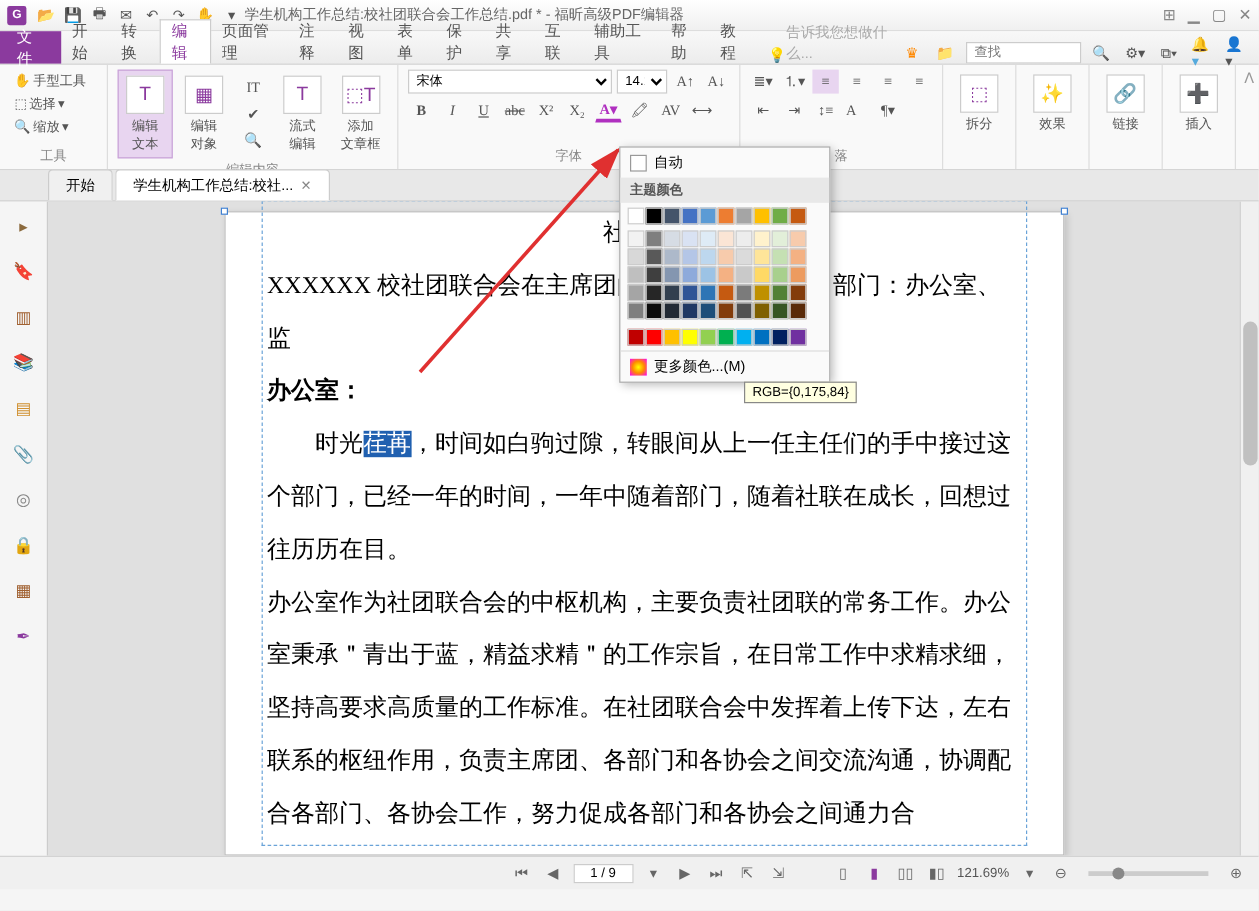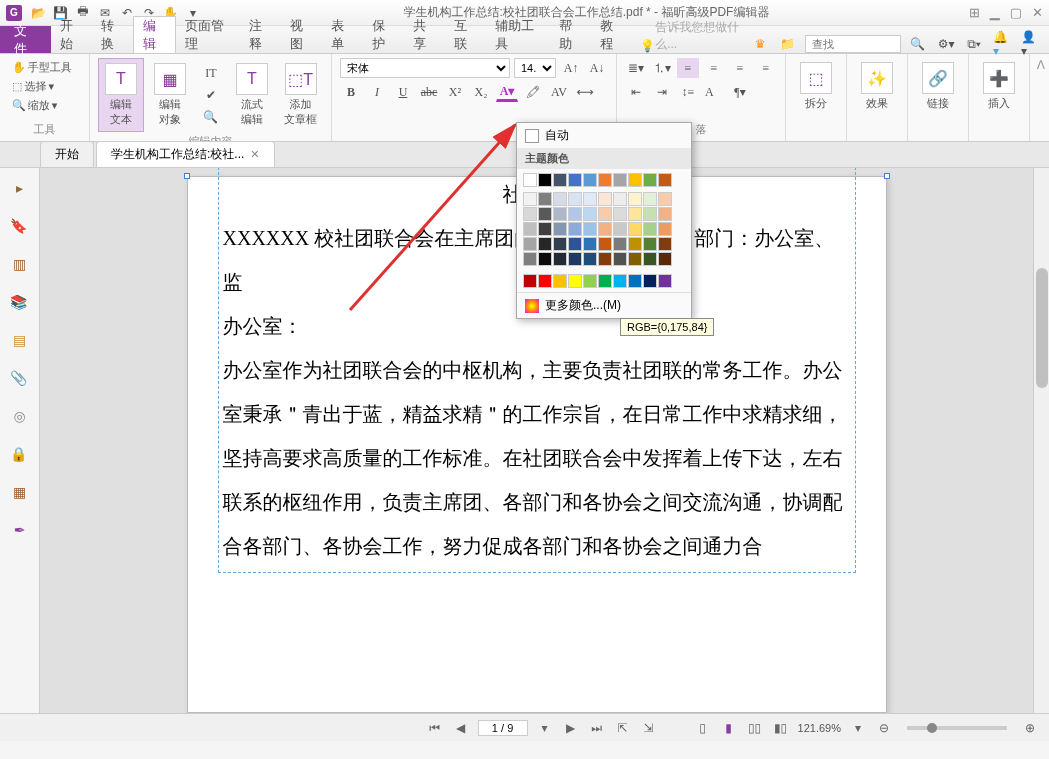--- a/index.html
+++ b/index.html
@@ -1,20 +1,20 @@
 <!DOCTYPE html>
 <html><head>
 <meta charset="utf-8">
 <style>
 *{box-sizing:border-box;margin:0;padding:0}
 body{font-family:"Microsoft YaHei","SimSun",sans-serif;font-size:12px;background:#f5f5f5;width:1049px;height:759px;overflow:hidden;position:relative}
 .titlebar{height:26px;background:linear-gradient(#fff,#f0f0f0);display:flex;align-items:center;padding:0 6px;border-bottom:1px solid #ddd}
 .tb-icon{width:16px;height:16px;background:#8b3a9e;border-radius:2px;display:flex;align-items:center;justify-content:center;color:#fff;font-size:10px;font-weight:bold;margin-right:6px}
 .tb-btn{width:18px;height:18px;margin:0 2px;display:flex;align-items:center;justify-content:center;color:#555;cursor:pointer}
-.tb-title{flex:1;text-align:center;color:#666;font-size:12px}
+.tb-title{flex:1;text-align:left;color:#666;font-size:12px}
 .tb-win{display:flex;gap:10px;color:#888}
 .tb-win span{cursor:pointer;font-size:13px}
 .menubar{height:28px;background:linear-gradient(#f8f8f8,#ececec);display:flex;align-items:flex-end;border-bottom:1px solid #ccc}
 .menu-file{background:#8b3a9e;color:#fff;padding:0 14px;height:100%;display:flex;align-items:center;font-size:13px}
 .menu-item{padding:0 9px;color:#555;cursor:pointer;font-size:13px}
 .menu-item.active{background:#fff;border:1px solid #ccc;border-bottom:none;color:#8b3a9e}
 .menu-right{margin-left:auto;display:flex;align-items:center;gap:6px;padding-right:8px}
 .menu-hint{color:#aaa;font-size:12px}
 .search-box{border:1px solid #ccc;padding:2px 6px;width:96px;font-size:11px;background:#fff}
 .ribbon{height:88px;background:#f9f9f9;border-bottom:1px solid #ccc;display:flex}
@@ -33,21 +33,21 @@
 .tab.active{background:#fff}
 .tab-close{color:#888;cursor:pointer;font-size:11px}
 .workspace{display:flex;height:545px;background:#e0e0e0}
 .sidebar{width:40px;background:#f5f5f5;border-right:1px solid #ccc;display:flex;flex-direction:column;align-items:center;padding-top:10px;gap:18px}
 .sb-icon{width:20px;height:20px;color:#8b6a3e;cursor:pointer;display:flex;align-items:center;justify-content:center;font-size:14px}
 .doc-area{flex:1;overflow:auto;position:relative;display:flex;justify-content:center;padding-top:8px}
 .page{width:700px;background:#fff;border:1px solid #bbb;box-shadow:2px 2px 6px rgba(0,0,0,0.15);padding:0 30px 20px;position:relative}
 .doc-text{font-family:"SimSun",serif;font-size:20px;line-height:2.2;color:#000;border:1px dashed #6aa3d8;padding:4px;margin-top:-10px}
 .doc-text p{text-indent:0}
 .doc-text .indent{text-indent:2em}
-.doc-text .bold{font-weight:normal}
+.doc-text .bold{font-weight:bold}
 .highlight{background:#2060b0;color:#fff}
 .handle{width:6px;height:6px;background:#fff;border:1px solid #4080d0;position:absolute}
 .scrollbar-v{width:16px;background:#f0f0f0;border-left:1px solid #ccc;position:relative}
 .scroll-thumb{width:12px;height:120px;background:#c0c0c0;border-radius:6px;position:absolute;left:2px;top:100px}
 .statusbar{height:28px;background:#f0f0f0;border-top:1px solid #ccc;display:flex;align-items:center;padding:0 10px;gap:8px;justify-content:flex-end}
 .sb-btn{width:18px;height:18px;display:flex;align-items:center;justify-content:center;color:#666;cursor:pointer}
 .page-input{width:50px;border:1px solid #ccc;padding:1px 3px;font-size:11px;text-align:center}
 .zoom{font-size:11px;color:#555}
 .slider{width:100px;height:4px;background:#ccc;position:relative;margin:0 6px}
 .slider-thumb{width:10px;height:10px;background:#888;border-radius:50%;position:absolute;top:-3px;left:20px}
@@ -175,20 +175,21 @@
             <s>abc</s>
           </span>
         <span class="fmt-btn">X²</span>
         <span class="fmt-btn">X₂</span>
         <span class="fmt-btn font-color">A▾</span>
         <span class="fmt-btn">🖍</span>
         <span class="fmt-btn">AV</span>
         <span class="fmt-btn">⟷</span>
       </div>
     </div>
+    <div class="rib-label">字体</div>
   </div>
   <div class="rib-group">
     <div>
       <div class="rib-row" style="margin-bottom:4px">
         <span class="fmt-btn">≣▾</span>
         <span class="fmt-btn">⒈▾</span>
         <span class="fmt-btn" style="background:#e8d5f0">≡</span>
         <span class="fmt-btn">≡</span>
         <span class="fmt-btn">≡</span>
         <span class="fmt-btn">≡</span>
@@ -252,20 +253,21 @@
     <span class="sb-icon" style="color:#d09030">🔒</span>
     <span class="sb-icon" style="color:#a06030">▦</span>
     <span class="sb-icon" style="color:#8b3a9e">✒</span>
   </div>
   <div class="doc-area">
     <div class="page">
       <div class="doc-text">
         <p><span style="visibility:hidden">（四）加强与社会各开发地带校</span><span>社团提供音符信息</span></p>
         <p><span>XXXXXX 校社团联合会在主席团的</span><span style="visibility:hidden">领导下，设有九个</span><span>部门：办公室、监</span></p>
         <p class="bold">办公室：</p>
+        <p class="indent"><span>时光</span><span class="highlight">荏苒</span><span>，时间如白驹过隙，转眼间从上一任主任们的手中接过这个部门，已经一年的时间，一年中随着部门，随着社联在成长，回想过往历历在目。</span></p>
         <p>办公室作为社团联合会的中枢机构，主要负责社团联的常务工作。办公室秉承＂青出于蓝，精益求精＂的工作宗旨，在日常工作中求精求细，坚持高要求高质量的工作标准。在社团联合会中发挥着上传下达，左右联系的枢纽作用，负责主席团、各部门和各协会之间交流沟通，协调配合各部门、各协会工作，努力促成各部门和各协会之间通力合</p>
       </div>
       <div class="handle" style="left:-4px;top:-4px"></div>
       <div class="handle" style="right:-4px;top:-4px"></div>
     </div>
   </div>
   <div class="scrollbar-v">
     <div class="scroll-thumb"></div>
   </div>
 </div>

